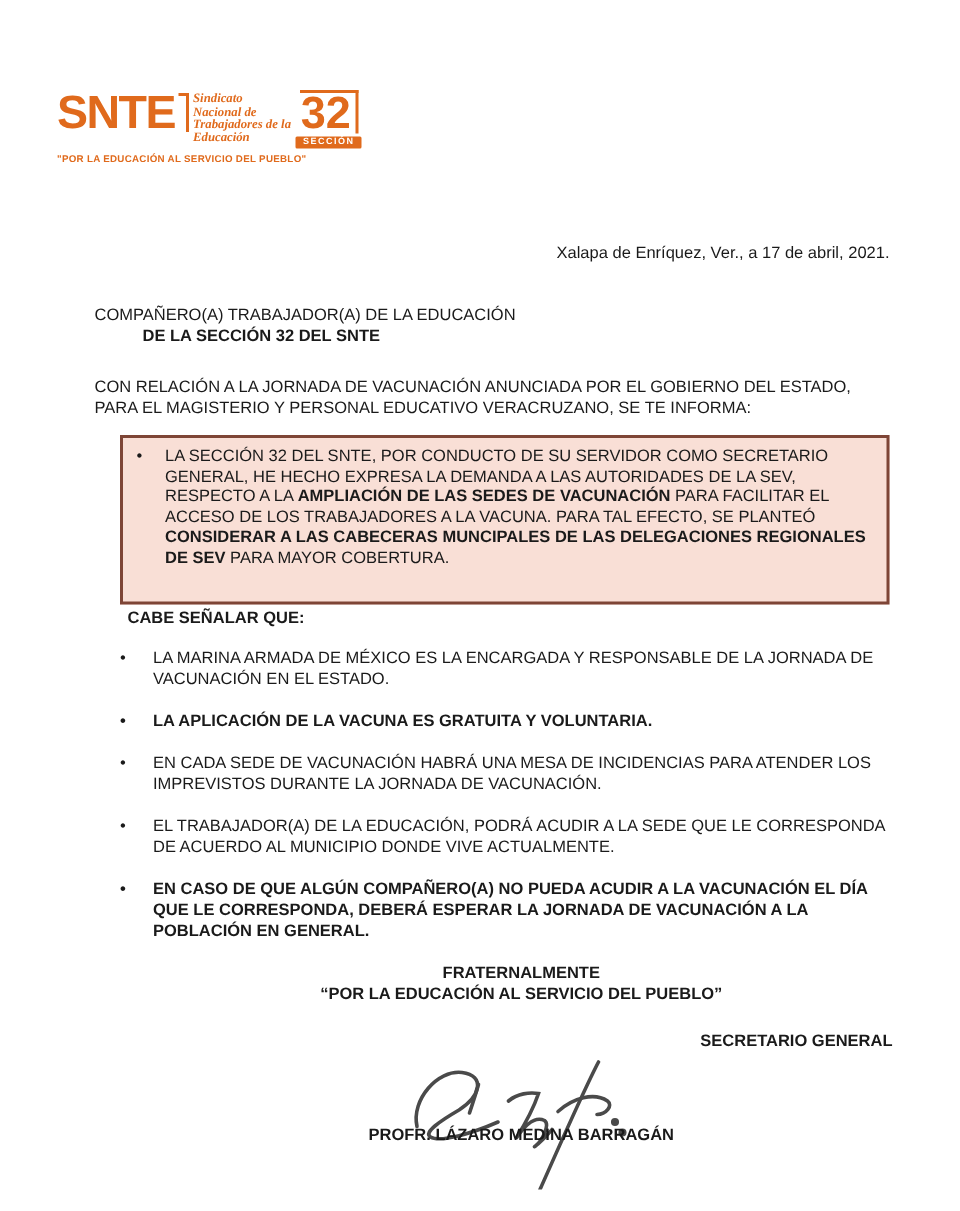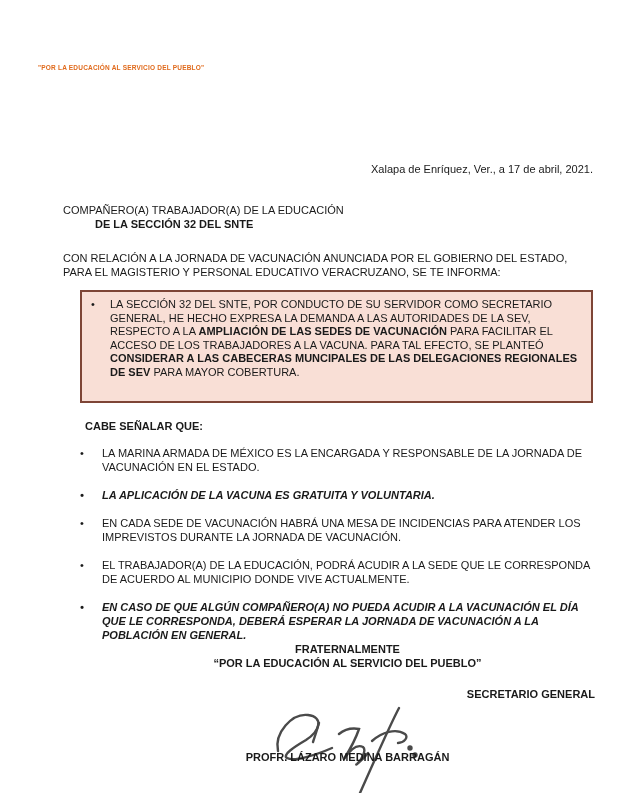--- a/index.html
+++ b/index.html
@@ -66,41 +66,53 @@
   .content{position:absolute;left:63px;top:203px;width:534px;font-size:11px;line-height:14px;}
   .salutation .bold{font-weight:bold;padding-left:32px;}
   .intro{margin-top:20px;}
   .hl-box{
     margin-top:11px;margin-left:17px;width:513px;
     background:var(--box-bg);border:2px solid var(--box-border);
     padding:6px 6px 22px 0;
   }
   .hl-item{position:relative;padding-left:28px;line-height:13.5px;list-style:none;}
   .hl-item::before{content:"•";position:absolute;left:9px;}
-  .subheading{margin-top:16px;margin-left:22px;font-weight:bold;}
+  .subheading{margin-top:2px;margin-left:22px;font-weight:bold;}
   ul.bullets{margin-top:13px;list-style:none;}
   ul.bullets li{position:relative;padding-left:39px;margin-bottom:14px;}
   ul.bullets li::before{content:"•";position:absolute;left:17px;}
-  ul.bullets li.bold{font-weight:bold;font-style:italic;}
+  ul.bullets li.bold{font-weight:bold;}
 
   
   .closing{position:absolute;left:100px;top:642px;width:495px;text-align:center;
     font-weight:bold;font-size:11px;line-height:14px;}
   .sec-general{position:absolute;left:100px;top:688px;width:495px;text-align:right;
     font-weight:bold;font-size:11px;}
   .sig{position:absolute;left:272px;top:701px;}
   .sig-name{position:absolute;left:100px;top:751px;width:495px;text-align:center;
     font-weight:bold;font-size:11px;}
 </style>
 </head>
 <body>
 
 <div class="page">
 
   <div class="logo">
+    <div class="logo-row">
+      <div class="logo-snte">SNTE</div>
+      <div class="bracket"></div>
+      <div class="logo-name">Sindicato
+Nacional de
+Trabajadores de la
+Educación</div>
+      <div class="logo-num-wrap">
+        <div class="logo-num">32</div>
+        <div class="logo-section">SECCIÓN</div>
+      </div>
+    </div>
     <div class="logo-slogan">"POR LA EDUCACIÓN AL SERVICIO DEL PUEBLO"</div>
   </div>
 
 
   <div class="dateline">Xalapa de Enríquez, Ver., a 17 de abril, 2021.</div>
 
   <div class="content">
     <div class="salutation">
       <div>COMPAÑERO(A) TRABAJADOR(A) DE LA EDUCACIÓN</div>
       <div class="bold">DE LA SECCIÓN 32 DEL SNTE</div>

